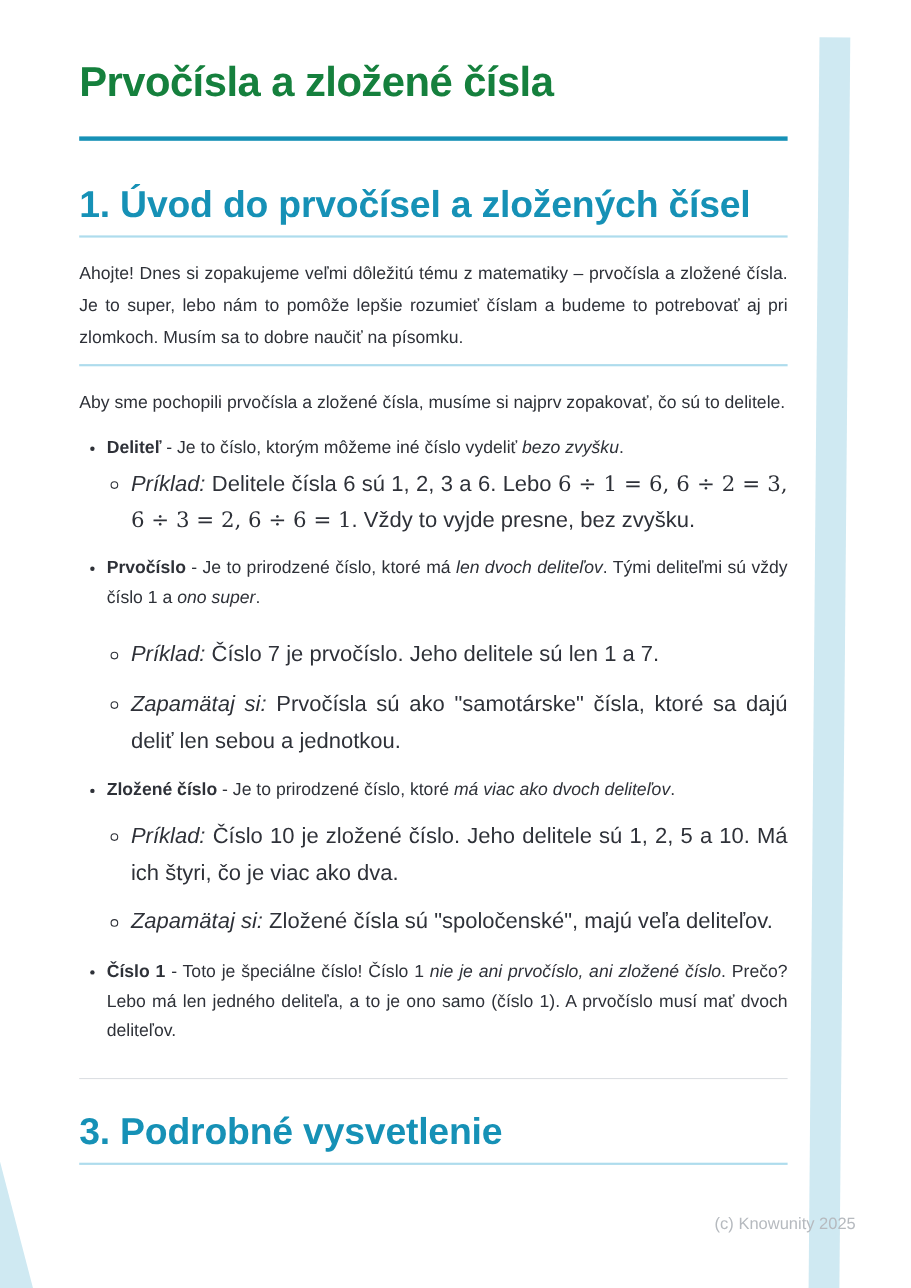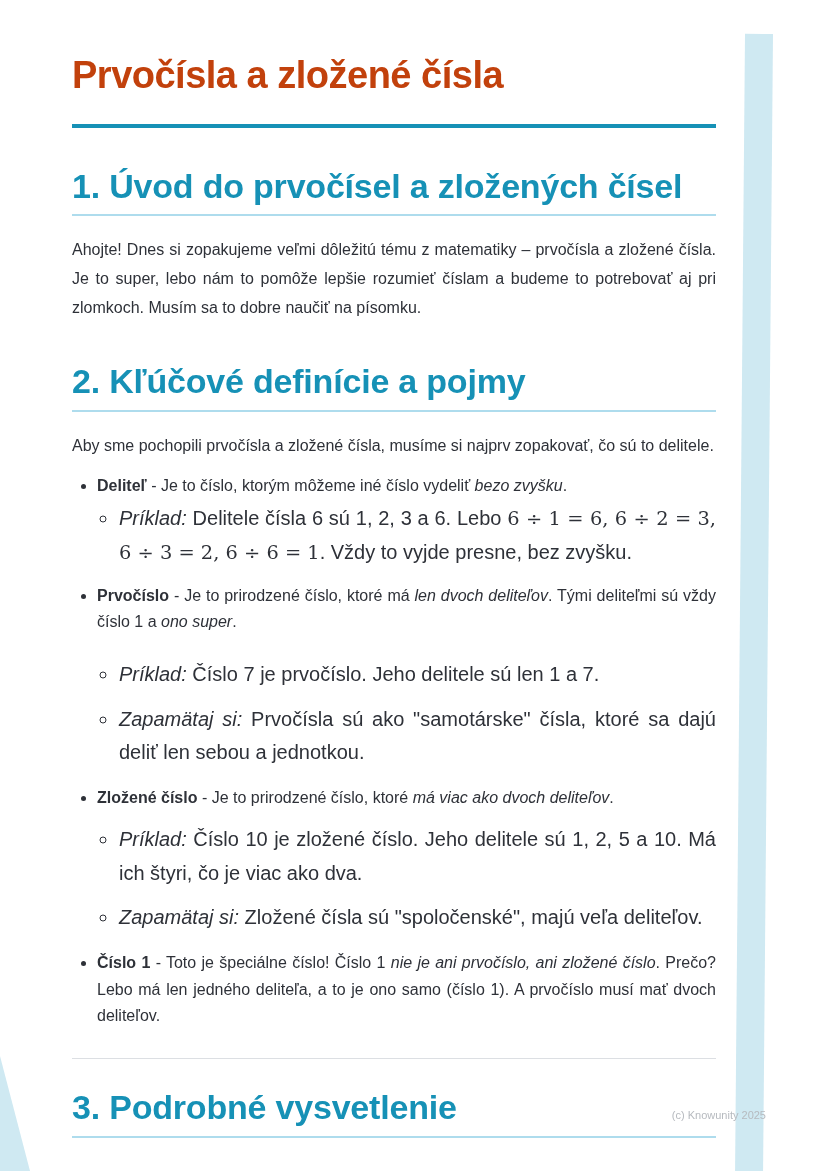--- a/index.html
+++ b/index.html
@@ -36,21 +36,21 @@
     position: absolute;
     left: 72px;
     top: 0;
     width: 644px;
   }
   h1.page-title {
     margin: 54px 0 0 0;
     font-size: 38px;
     line-height: 1.15;
     font-weight: 700;
-    color: #c2410c;
+    color: #15803d;
     letter-spacing: -0.5px;
   }
   .title-rule {
     height: 4px;
     background: #1691b6;
     margin-top: 26px;
   }
   h2.section-heading {
     margin: 38px 0 0 0;
     font-size: 34px;
@@ -95,23 +95,23 @@
   hr.section-divider {
     border: none;
     border-top: 1px solid #dcdfe3;
     margin: 28px 0 0 0;
   }
   .seg-b { font-weight: 700; }
   .seg-i { font-style: italic; }
   .seg-m { font-family: "DejaVu Serif", serif; font-size: 0.97em; }
   .footer-copyright {
     position: absolute;
-    right: 62px;
+    right: 50px;
     bottom: 50px;
-    font-size: 11px;
+    font-size: 15px;
     color: #b6babf;
     z-index: 2;
   }
 </style>
 </head>
 <body>
 
 <div class="page">
 
   <div class="side-stripe"></div>
@@ -119,21 +119,20 @@
 
   <div class="content">
 
     <h1 class="page-title">Prvočísla a zložené čísla</h1>
     <div class="title-rule"></div>
 
     <h2 class="section-heading">1. Úvod do prvočísel a zložených čísel</h2>
     <div class="h2-rule"></div>
     <p class="body-par"><span>Ahojte! Dnes si zopakujeme veľmi dôležitú tému z matematiky – prvočísla a zložené čísla. Je to super, lebo nám to pomôže lepšie rozumieť číslam a budeme to potrebovať aj pri zlomkoch. Musím sa to dobre naučiť na písomku.</span></p>
 
-    <h2 class="section-heading">2. Kľúčové definície a pojmy</h2>
     <div class="h2-rule"></div>
     <p class="body-par"><span>Aby sme pochopili prvočísla a zložené čísla, musíme si najprv zopakovať, čo sú to delitele.</span></p>
 
     <ul class="l1">
       <li><span class="seg-b">Deliteľ</span><span> - Je to číslo, ktorým môžeme iné číslo vydeliť </span><span class="seg-i">bezo zvyšku</span><span>.</span></li>
     </ul>
     <ul class="l2" style="padding-left:47px;">
       <li><span class="seg-i">Príklad:</span><span> Delitele čísla 6 sú 1, 2, 3 a 6. Lebo </span><span class="seg-m">6 ÷ 1 = 6, 6 ÷ 2 = 3, 6 ÷ 3 = 2, 6 ÷ 6 = 1</span><span>. Vždy to vyjde presne, bez zvyšku.</span></li>
     </ul>
 

